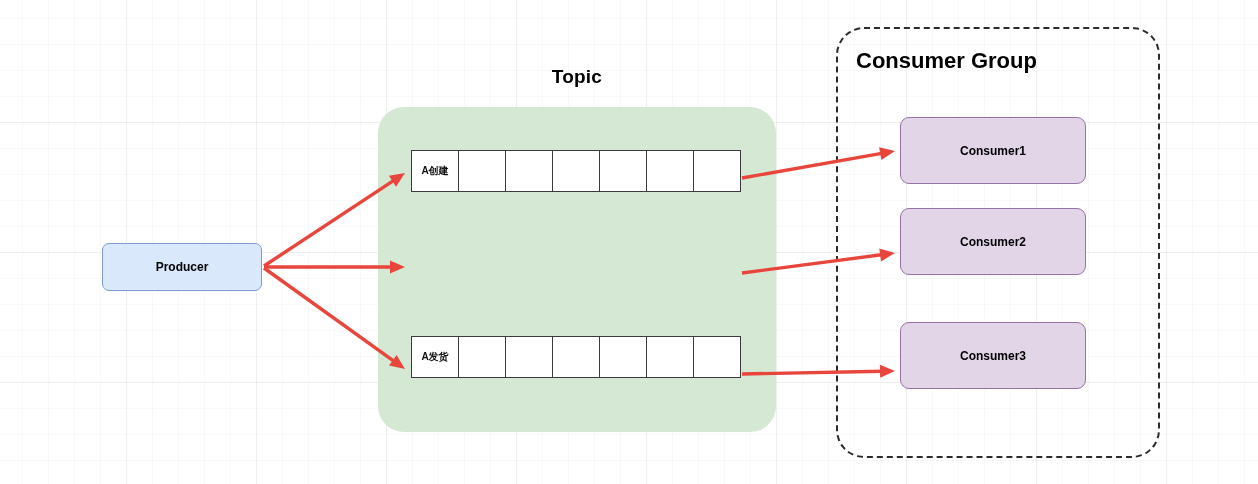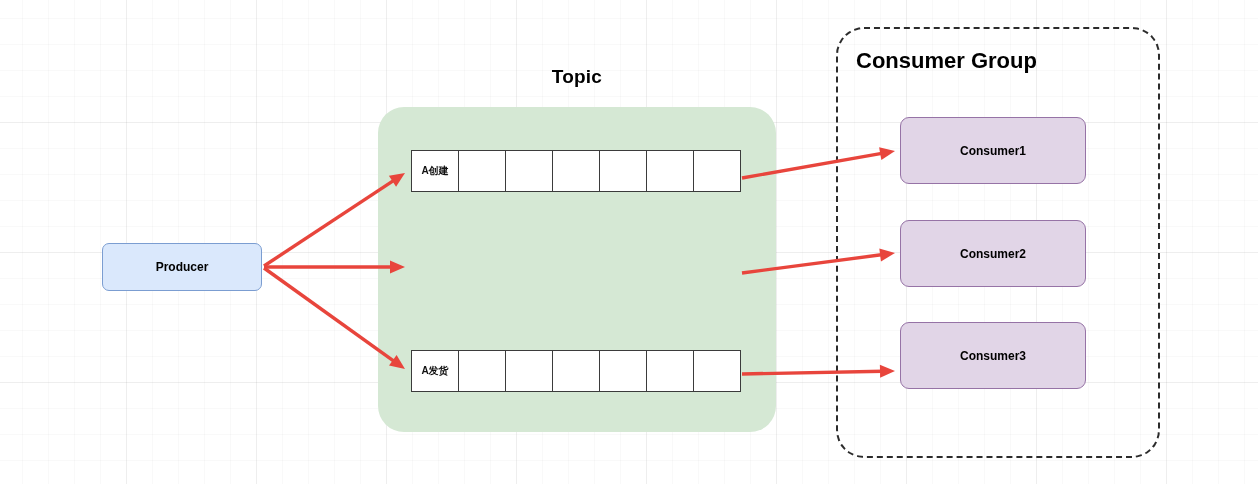--- a/index.html
+++ b/index.html
@@ -58,21 +58,21 @@
     display: flex;
     border: 1.6px solid #3b3b3b;
     box-sizing: border-box;
     background: #ffffff;
     height: 42px;
     width: 330px;
     left: 411px;
   }
   .queue-q1 { top: 150px; }
   .queue-q2 { top: 246px; }
-  .queue-q3 { top: 350px; }
+  .queue-q3 { top: 336px; }
   .queue-cell {
     flex: 1 1 0;
     border-right: 1.6px solid #3b3b3b;
     box-sizing: border-box;
     display: flex;
     align-items: center;
     justify-content: center;
     font-size: 10px;
     font-weight: bold;
     color: #111111;
@@ -133,21 +133,21 @@
     border-radius: 9px;
     box-sizing: border-box;
     display: flex;
     align-items: center;
     justify-content: center;
     font-size: 12px;
     font-weight: bold;
     color: #000000;
   }
   .consumer-c1 { top: 117px; }
-  .consumer-c2 { top: 220px; }
+  .consumer-c2 { top: 208px; }
   .consumer-c3 { top: 322px; }
 
   
   #arrow-layer {
     position: absolute;
     left: 0;
     top: 0;
     width: 1258px;
     height: 484px;
     pointer-events: none;

